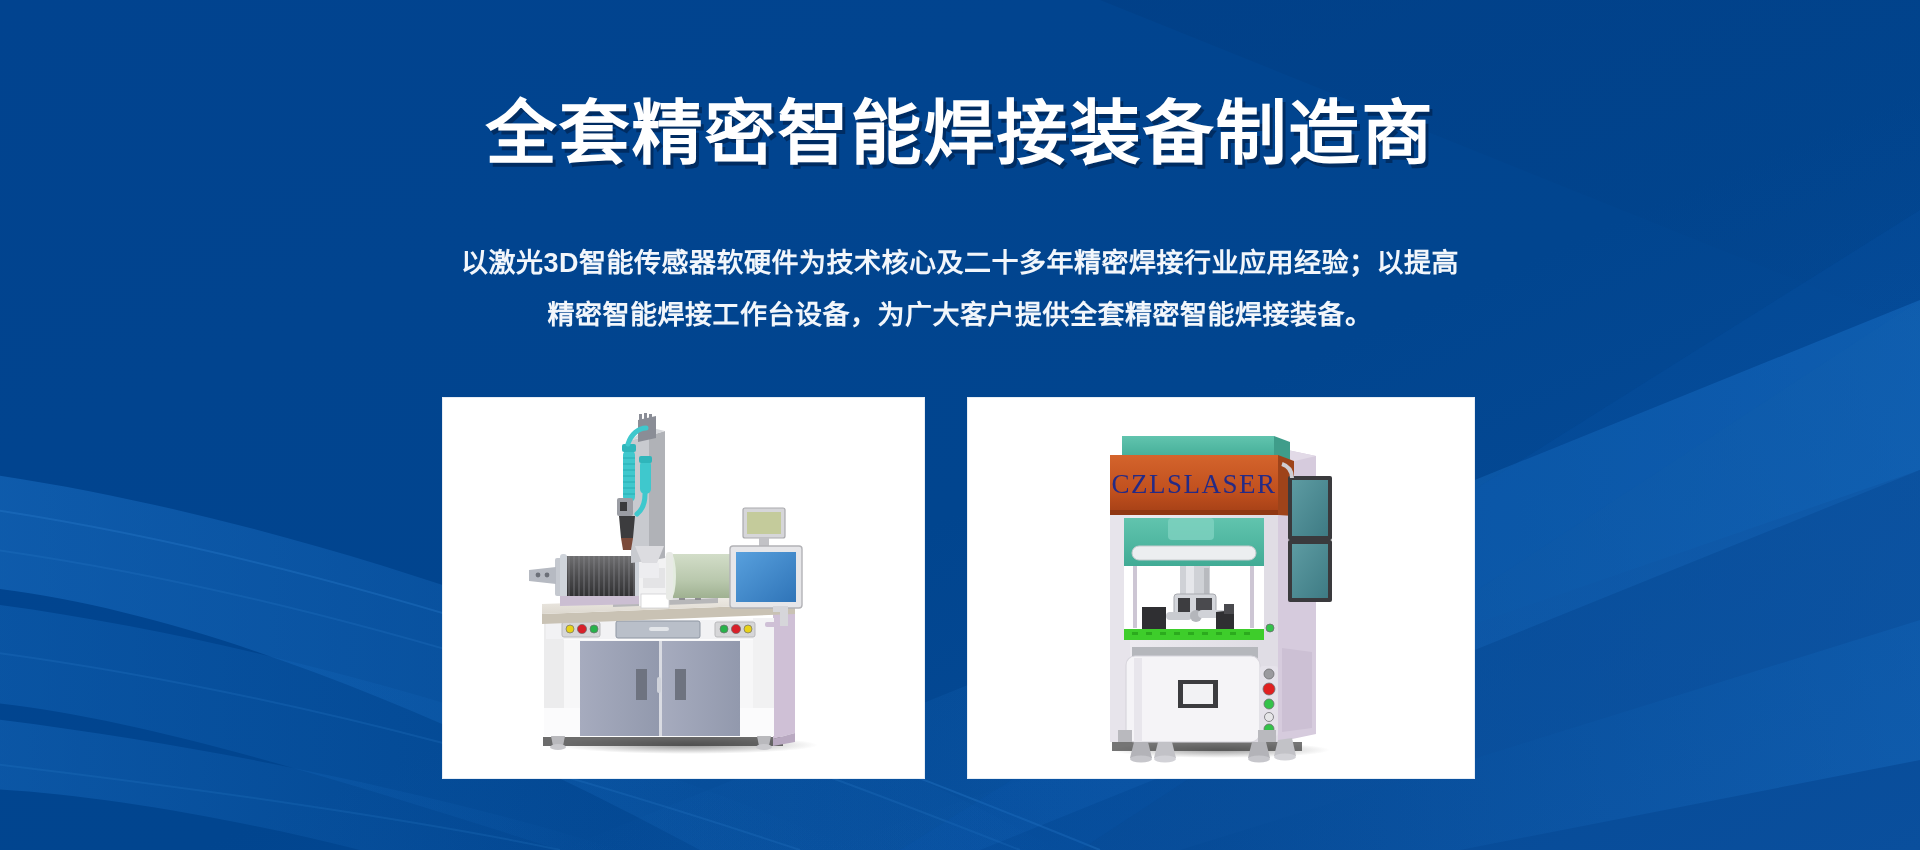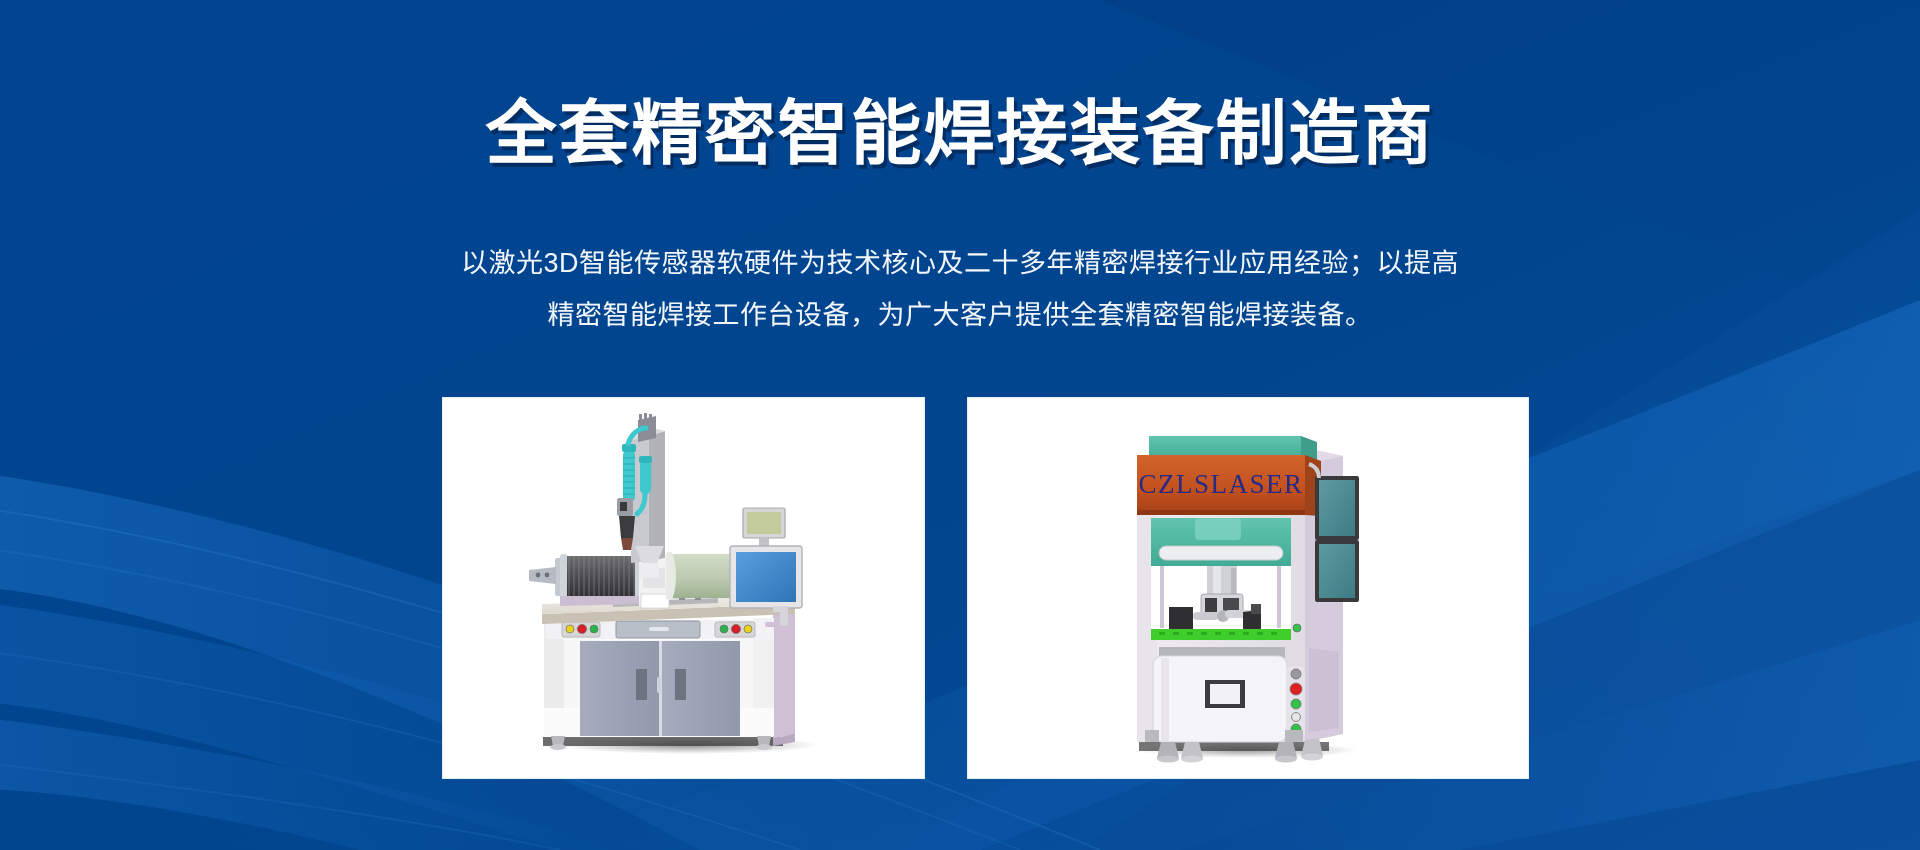--- a/index.html
+++ b/index.html
@@ -32,32 +32,32 @@
   
   .subtitle{
     position:absolute;left:50%;transform:translateX(-50%);
     top:237px;width:1120px;
     text-align:center;
     color:#f2f6fb;
     font-size:27px;
     line-height:52px;
     letter-spacing:.5px;
   }
-  .subtitle .ln{display:block;white-space:nowrap;}
+  .subtitle .ln{display:block;white-space:nowrap;font-weight:bold;}
 
   
   .panels{position:absolute;left:443px;top:398px;width:1003px;height:380px;}
   .panel{
     position:absolute;top:0;height:380px;width:481px;
     background:#ffffff;
     box-shadow:0 0 0 1px rgba(255,255,255,.9);
     overflow:hidden;
   }
   .panel.left{left:0;}
-  .panel.right{left:525px;width:560px;}
+  .panel.right{left:525px;width:506px;}
   .panel svg{display:block;width:100%;height:100%;}
 
   .sr{position:absolute;width:1px;height:1px;overflow:hidden;clip:rect(0 0 0 0);white-space:nowrap;}
 </style>
 </head>
 <body>
 
 <div class="stage">
 
   <div class="bg-layer">

